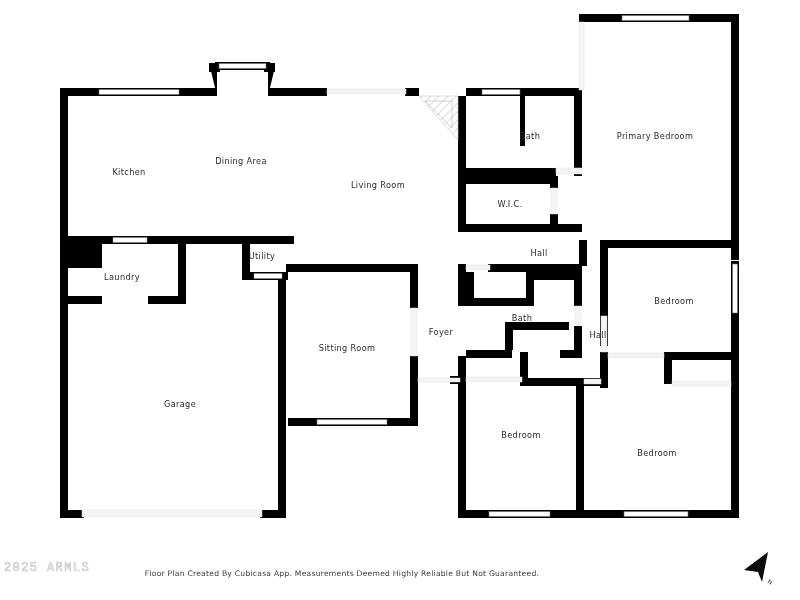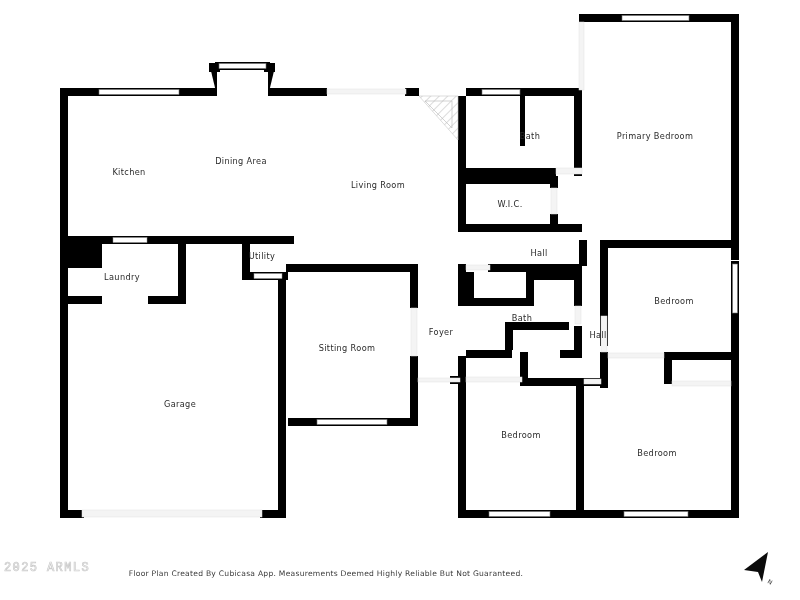--- a/index.html
+++ b/index.html
@@ -34,20 +34,21 @@
   .footer-note {
     position: absolute;
     left: 0;
     top: 569px;
     width: 652px;
     text-align: center;
     font-family: "DejaVu Sans", sans-serif;
     font-size: 7.6px;
     color: #3a3a3a;
     letter-spacing: 0.25px;
+    padding-left: 16px;
   }
   .watermark {
     position: absolute;
     left: 4px;
     top: 561px;
     font-family: Liberation Mono, monospace;
     font-size: 12px;
     letter-spacing: 1.4px;
     color: #ffffff;
     -webkit-text-stroke: 0.7px #c9c9c9;

